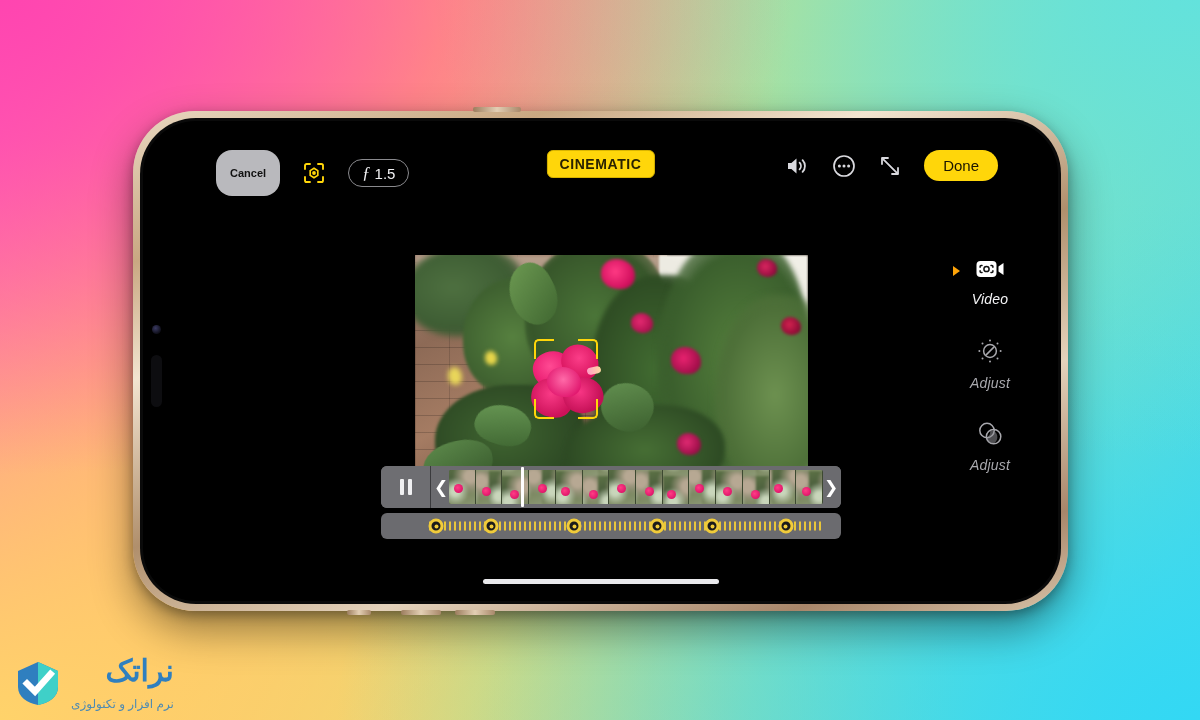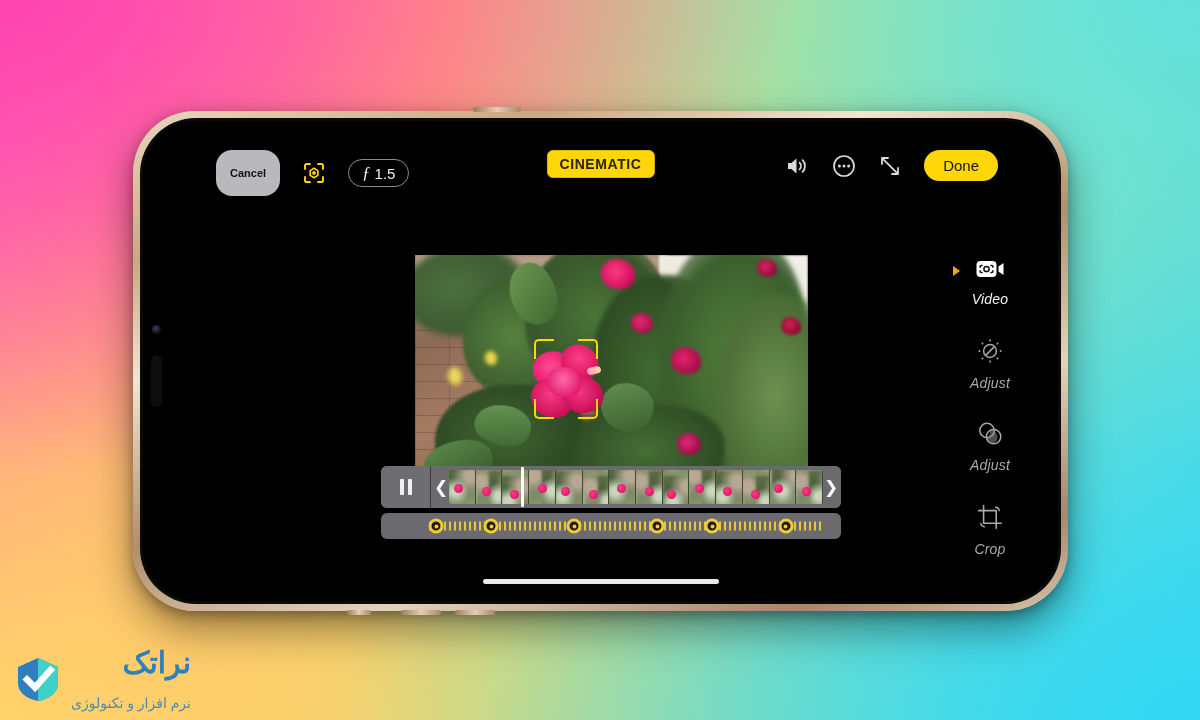--- a/index.html
+++ b/index.html
@@ -370,21 +370,21 @@
     left: 14px;
     bottom: 10px;
     display: flex;
     align-items: center;
     gap: 9px;
     z-index: 50;
   }
   #wm-mark { width: 48px; height: 48px; }
   #wm-text { display:flex; flex-direction:column; line-height:1; }
   #wm-name { font-size: 30px; font-weight: bold; color: #2f7fbf; direction: rtl; }
-  #wm-sub  { font-size: 14px; color: #2f7fbf; direction: rtl; margin-top:18px; opacity:.85; }
+  #wm-sub  { font-size: 12px; color: #2f7fbf; direction: rtl; margin-top:12px; opacity:.85; }
 </style>
 </head>
 <body>
 
 <div id="bg">
 
   <div id="phone">
 
     <div class="btn-edge" id="btn-power"></div>
     <div class="btn-edge" id="btn-vol-up"></div>
@@ -536,31 +536,20 @@
             <span>
               <svg width="28" height="26" viewBox="0 0 28 26" fill="none">
                 <circle cx="11" cy="9.5" r="7.2" stroke="#a8a8ad" stroke-width="1.5"></circle>
                 <circle cx="17.6" cy="15.6" r="7.2" stroke="#a8a8ad" stroke-width="1.5"></circle>
                 <path d="M14.2 9.8a7.2 7.2 0 0 1-3.5 6.9 7.2 7.2 0 0 0 6.6 5.9 7.2 7.2 0 0 0 .3-12.8z" fill="#8e8e93" opacity=".55"></path>
               </svg>
             </span>
             <span class="label">Adjust</span>
           </div>
 
-          <div class="tool">
-            <span>
-              <svg width="28" height="28" viewBox="0 0 28 28" fill="none">
-                <path d="M7.6 2.6v17.6h17.6" stroke="#a8a8ad" stroke-width="1.6" stroke-linecap="round" stroke-linejoin="round"></path>
-                <path d="M2.6 7.6h17.6v17.6" stroke="#a8a8ad" stroke-width="1.6" stroke-linecap="round" stroke-linejoin="round"></path>
-                <path d="M19.6 4.2a4 4 0 0 1 3.6 3.4" stroke="#a8a8ad" stroke-width="1.4" stroke-linecap="round"></path>
-                <path d="M8.4 23.8a4 4 0 0 1-3.6-3.4" stroke="#a8a8ad" stroke-width="1.4" stroke-linecap="round"></path>
-              </svg>
-            </span>
-            <span class="label">Crop</span>
-          </div>
         </div>
 
         <div id="editor-bar">
 
           <div id="strip-row">
             <div id="pause-button">
               <i></i>
               <i></i>
             </div>
             <div id="filmstrip">

